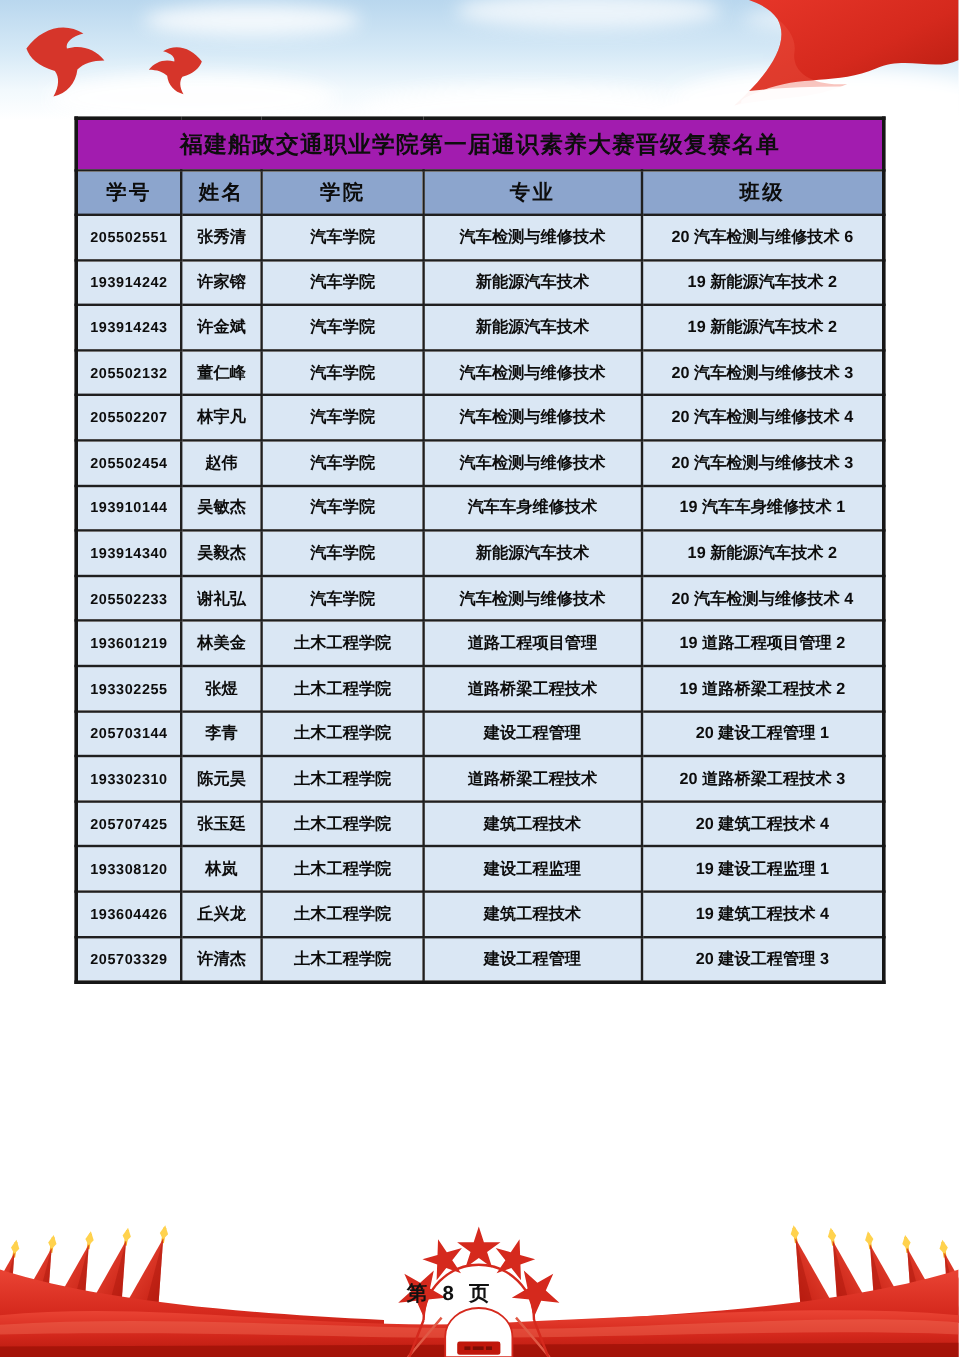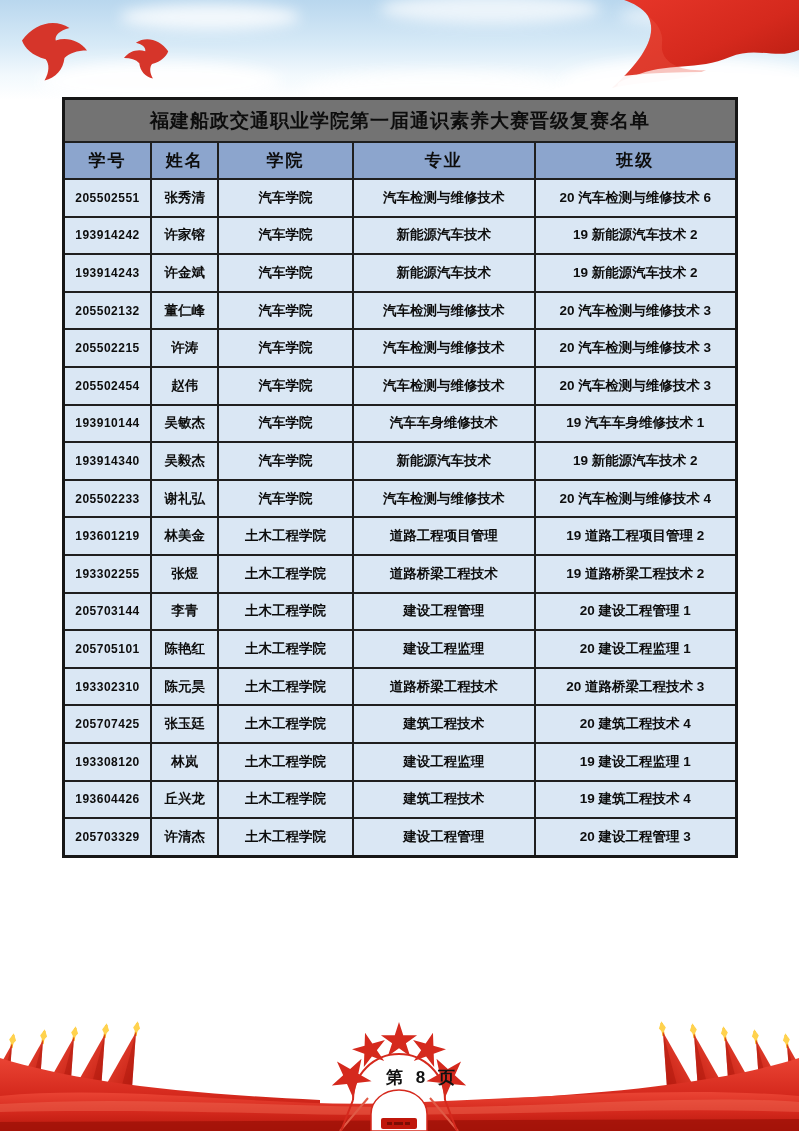--- a/index.html
+++ b/index.html
@@ -23,33 +23,33 @@
     border-collapse:collapse;table-layout:fixed;
   }
   .roster th,.roster td{
     border:2px solid #1f1f1f;
     text-align:center;vertical-align:middle;
     color:#0d0d0d;font-weight:bold;
     padding:0 2px;overflow:hidden;white-space:nowrap;
   }
   .roster{border:3px solid #161616;}
   .title-row th{
-    background:#737373;height:41px;font-size:19px;letter-spacing:1px;
+    background:#a21caf;height:41px;font-size:19px;letter-spacing:1px;
   }
   .head-row th{
     background:#8ca5cd;height:35px;font-size:17px;letter-spacing:2px;margin-top:16px;
   }
   .roster tbody td{
     background:#dae7f4;height:35.6px;font-size:13.5px;
   }
   .roster tbody td:first-child{font-size:12px;letter-spacing:.5px;}
   
   .page-number{
     position:absolute;left:339px;top:1066px;width:120px;
-    text-align:right;font-size:17px;font-weight:bold;color:#111;
+    text-align:left;font-size:17px;font-weight:bold;color:#111;
     letter-spacing:4px;z-index:6;
   }
 </style>
 </head>
 <body>
 
 <div class="page">
 
   <div class="sky">
     <div class="cloud" style="left:120px;top:4px;width:180px;height:26px;opacity:.8;"></div>
@@ -132,25 +132,25 @@
           <td>19 新能源汽车技术 2</td>
         </tr>
         <tr>
           <td>205502132</td>
           <td>董仁峰</td>
           <td>汽车学院</td>
           <td>汽车检测与维修技术</td>
           <td>20 汽车检测与维修技术 3</td>
         </tr>
         <tr>
-          <td>205502215</td>
-          <td>许涛</td>
-          <td>汽车学院</td>
-          <td>汽车检测与维修技术</td>
-          <td>20 汽车检测与维修技术 3</td>
+          <td>205502207</td>
+          <td>林宇凡</td>
+          <td>汽车学院</td>
+          <td>汽车检测与维修技术</td>
+          <td>20 汽车检测与维修技术 4</td>
         </tr>
         <tr>
           <td>205502454</td>
           <td>赵伟</td>
           <td>汽车学院</td>
           <td>汽车检测与维修技术</td>
           <td>20 汽车检测与维修技术 3</td>
         </tr>
         <tr>
           <td>193910144</td>
@@ -186,27 +186,20 @@
           <td>土木工程学院</td>
           <td>道路桥梁工程技术</td>
           <td>19 道路桥梁工程技术 2</td>
         </tr>
         <tr>
           <td>205703144</td>
           <td>李青</td>
           <td>土木工程学院</td>
           <td>建设工程管理</td>
           <td>20 建设工程管理 1</td>
-        </tr>
-        <tr>
-          <td>205705101</td>
-          <td>陈艳红</td>
-          <td>土木工程学院</td>
-          <td>建设工程监理</td>
-          <td>20 建设工程监理 1</td>
         </tr>
         <tr>
           <td>193302310</td>
           <td>陈元昊</td>
           <td>土木工程学院</td>
           <td>道路桥梁工程技术</td>
           <td>20 道路桥梁工程技术 3</td>
         </tr>
         <tr>
           <td>205707425</td>

